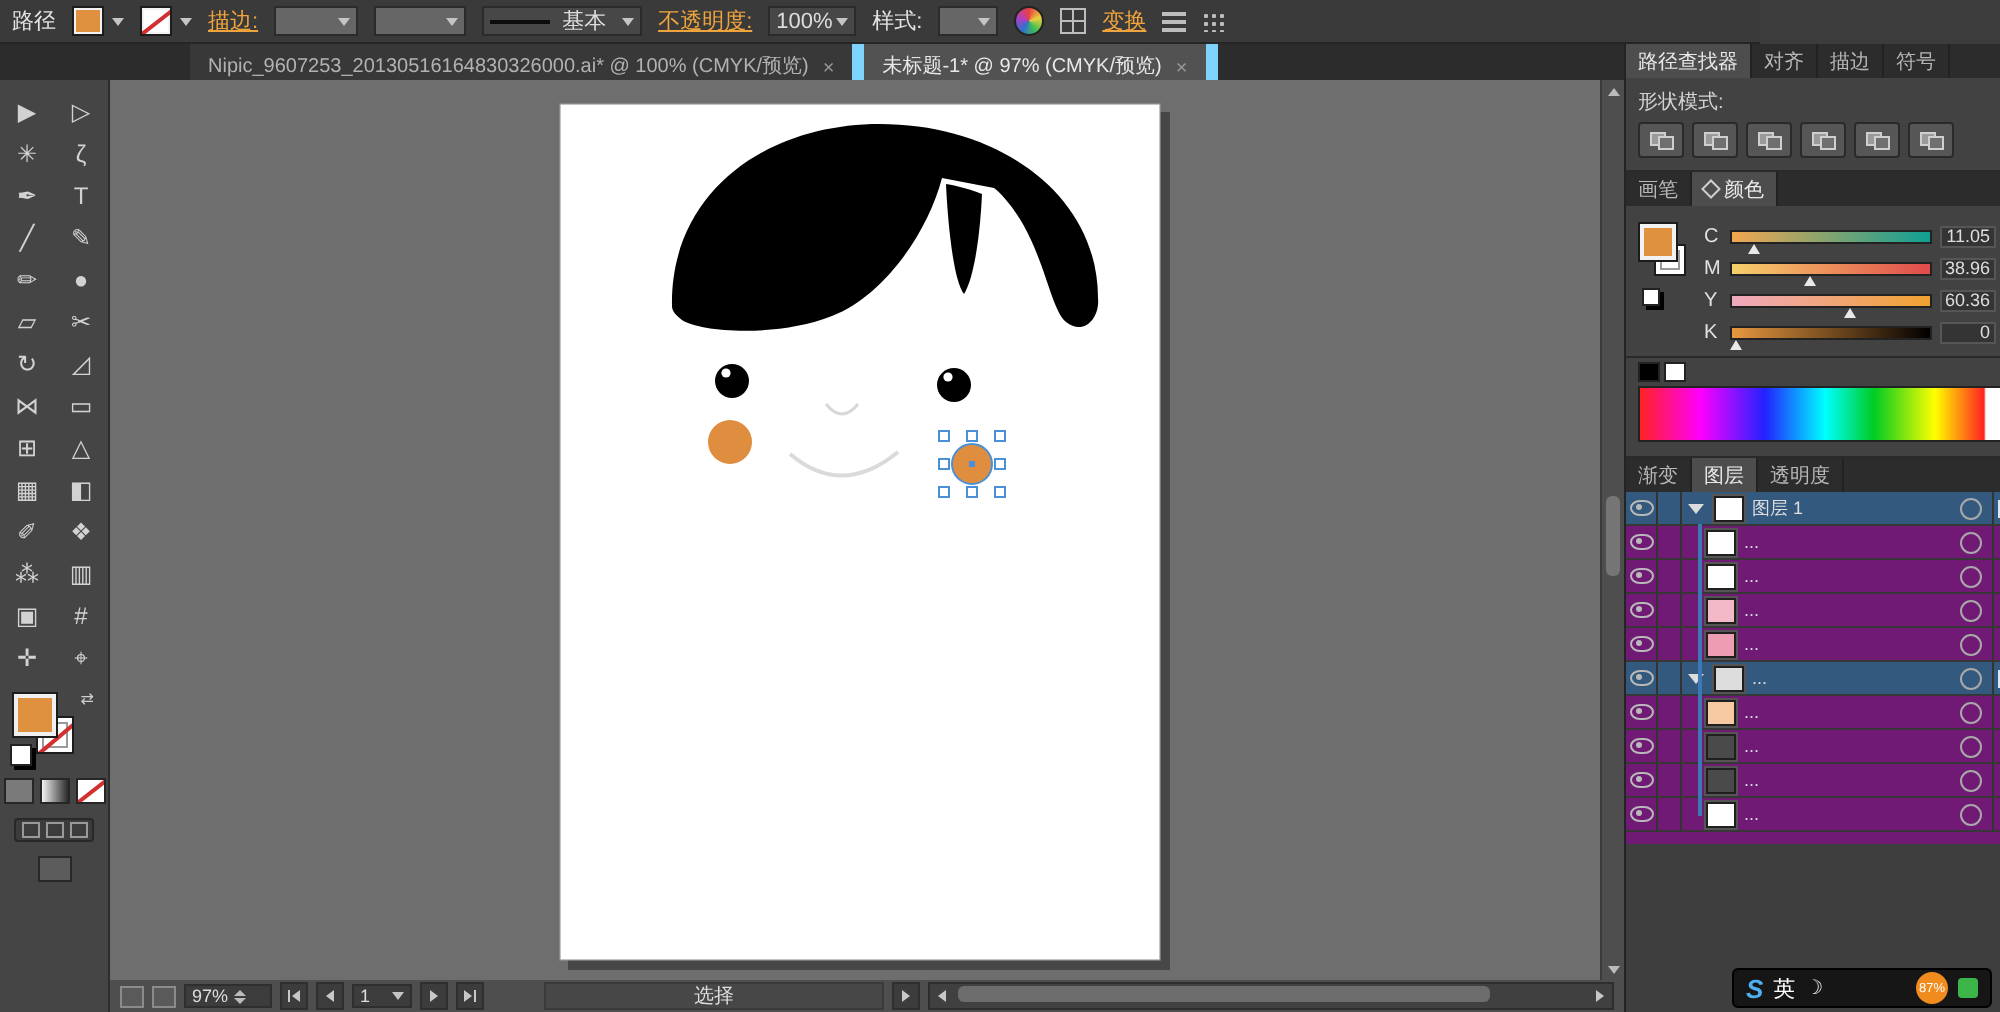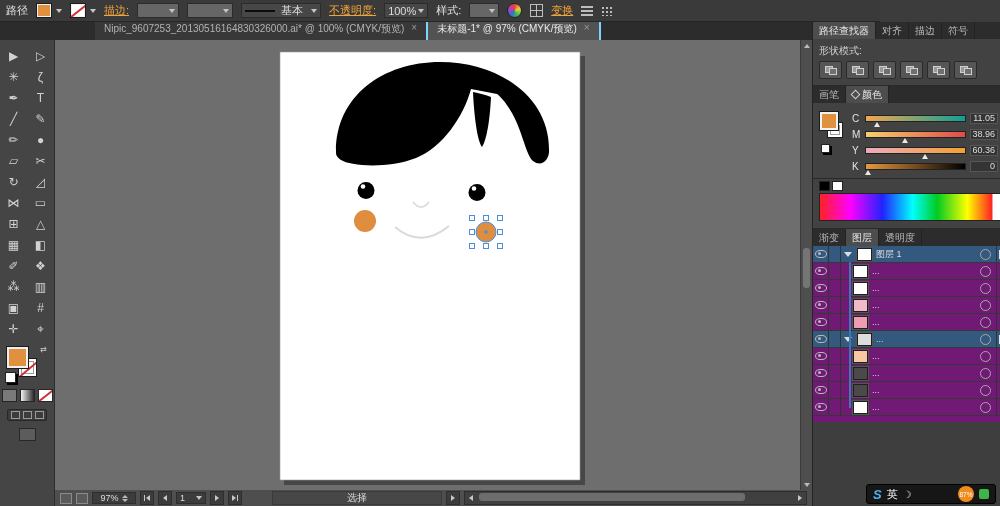--- a/index.html
+++ b/index.html
@@ -23,21 +23,21 @@
     background:conic-gradient(#e84040,#e8d040,#40c050,#3070d0,#b040c0,#e84040);cursor:pointer}
   .gicon{width:11px;height:11px;border:1px solid #bdbdbd;cursor:pointer;
     background:linear-gradient(#bdbdbd,#bdbdbd) center/100% 1px no-repeat,linear-gradient(#bdbdbd,#bdbdbd) center/1px 100% no-repeat}
   .bars-icon{width:12px;height:10px;cursor:pointer;
     background:repeating-linear-gradient(#bdbdbd 0 2px,transparent 2px 4px)}
   .dots-icon{width:11px;height:10px;cursor:pointer;
     background:radial-gradient(#bdbdbd 1px,transparent 1.2px) 0 0/4px 4px}
   
   #tab-bar{position:absolute;left:0;top:22px;width:812px;height:18px;background:#2c2c2c;
     display:flex;align-items:stretch;padding-left:95px;box-sizing:border-box;z-index:5}
-  .doc-tab{display:flex;align-items:flex-start;gap:7px;padding:0 9px;background:#383838;border-right:2px solid #7dd3fc;
+  .doc-tab{display:flex;align-items:flex-end;gap:7px;padding:0 9px;background:#383838;border-right:6px solid #7dd3fc;
     font-size:10px;color:#b2b2b2;white-space:nowrap;cursor:pointer}
   .doc-tab.active{background:#525252;color:#e8e8e8}
   .tab-close{font-size:10px;color:#9a9a9a;cursor:pointer}
   
   #tools{position:absolute;left:0;top:40px;width:55px;height:466px;background:#454545;
     border-right:1px solid #2d2d2d;box-sizing:border-box;padding-top:5px;z-index:4}
   .tool-grid{display:grid;grid-template-columns:27px 27px;grid-auto-rows:21px;justify-items:center;align-items:center}
   .tool{width:24px;height:19px;display:flex;align-items:center;justify-content:center;color:#d2d2d2;font-size:12px;cursor:pointer}
   #fs-widget{position:relative;width:44px;height:38px;margin:6px auto 0}
   .fs-stroke{position:absolute;left:13px;top:13px;width:17px;height:17px;background:#fff;border:1px solid #1c1c1c;
@@ -294,21 +294,21 @@
     </div>
   <div id="vthumb"></div>
   <div class="va" style="position:absolute;bottom:0;left:0;width:100%">
       <span class="td"></span>
     </div>
 </div>
 
 <div id="status">
   <span class="st-mini"></span>
   <span class="st-mini"></span>
-  <span class="st-box" style="width:44px;justify-content:center">
+  <span class="st-box" style="width:44px;justify-content:flex-start">
     <span>97%</span>
     <span class="spin">
         <i class="up"></i>
         <i class="dn"></i>
       </span>
   </span>
   <span class="nv">
       <span class="vbar"></span>
       <span class="tl"></span>
     </span>

